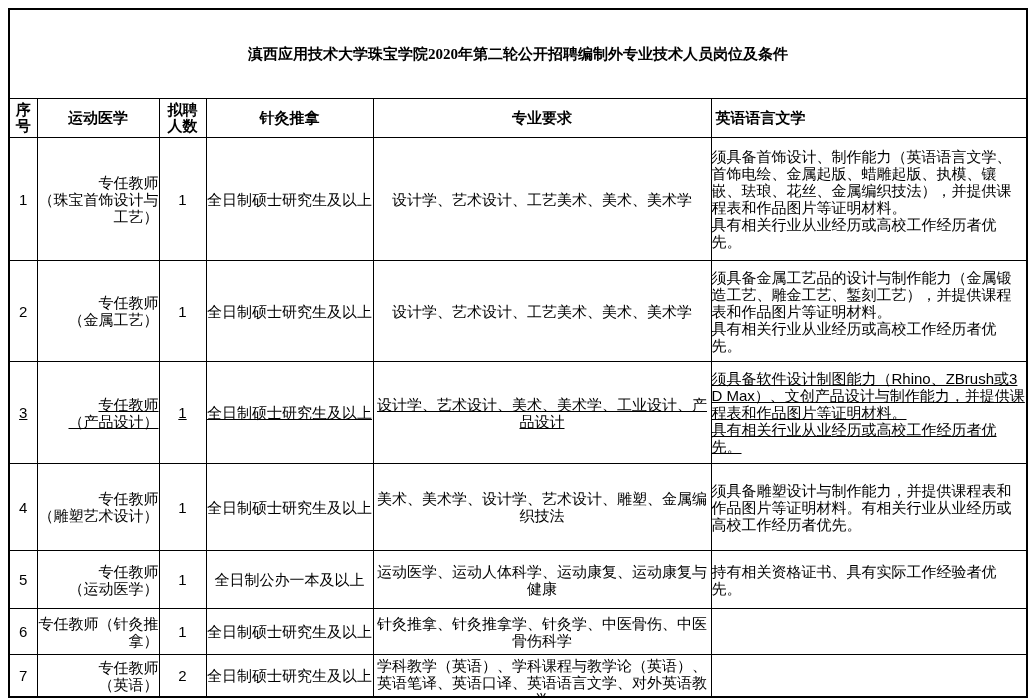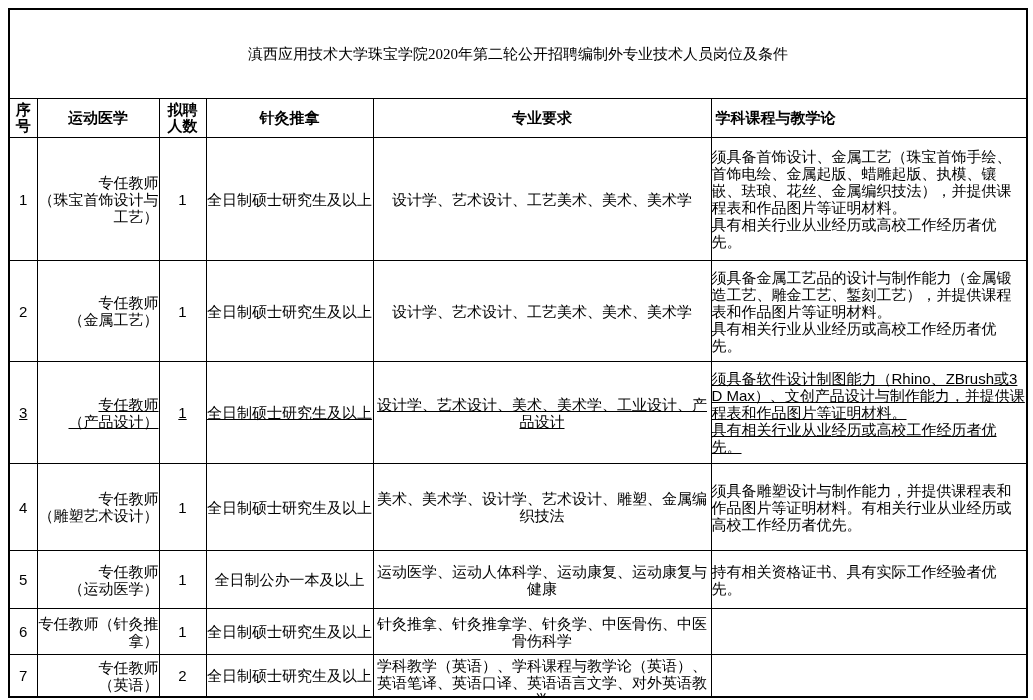--- a/index.html
+++ b/index.html
@@ -25,21 +25,21 @@
     padding: 0;
     vertical-align: middle;
     font-size: 15px;
     line-height: 17px;
     overflow: hidden;
     word-break: break-all;
   }
   td.title-cell {
     height: 88px;
     text-align: center;
-    font-weight: normal;
+    font-weight: bold;
     font-size: 27px;
     line-height: 30px;
     font-family: "Liberation Serif", "DejaVu Serif", serif;
     letter-spacing: 0px;
     overflow: visible;
   }
   tr.hdr td {
     height: 38px;
     font-weight: bold;
     text-align: center;
@@ -101,31 +101,31 @@
     </tr>
 
     <tr class="hdr">
       <td class="c-no">序
 号</td>
       <td class="c-pos">运动医学</td>
       <td class="c-cnt">拟聘
 人数</td>
       <td class="c-edu">针灸推拿</td>
       <td class="c-major">专业要求</td>
-      <td class="c-other">学科课程与教学论</td>
+      <td class="c-other">英语语言文学</td>
     </tr>
 
     <tr class="r1">
       <td class="c-no">1</td>
       <td class="c-pos">专任教师
 （珠宝首饰设计与工艺）</td>
       <td class="c-cnt">1</td>
       <td class="c-edu">全日制硕士研究生及以上</td>
       <td class="c-major">设计学、艺术设计、工艺美术、美术、美术学</td>
-      <td class="c-other">须具备首饰设计、金属工艺（珠宝首饰手绘、首饰电绘、金属起版、蜡雕起版、执模、镶嵌、珐琅、花丝、金属编织技法），并提供课程表和作品图片等证明材料。
+      <td class="c-other">须具备首饰设计、制作能力（英语语言文学、首饰电绘、金属起版、蜡雕起版、执模、镶嵌、珐琅、花丝、金属编织技法），并提供课程表和作品图片等证明材料。
 具有相关行业从业经历或高校工作经历者优先。</td>
     </tr>
 
     <tr class="r2">
       <td class="c-no">2</td>
       <td class="c-pos">专任教师
 （金属工艺）</td>
       <td class="c-cnt">1</td>
       <td class="c-edu">全日制硕士研究生及以上</td>
       <td class="c-major">设计学、艺术设计、工艺美术、美术、美术学</td>

